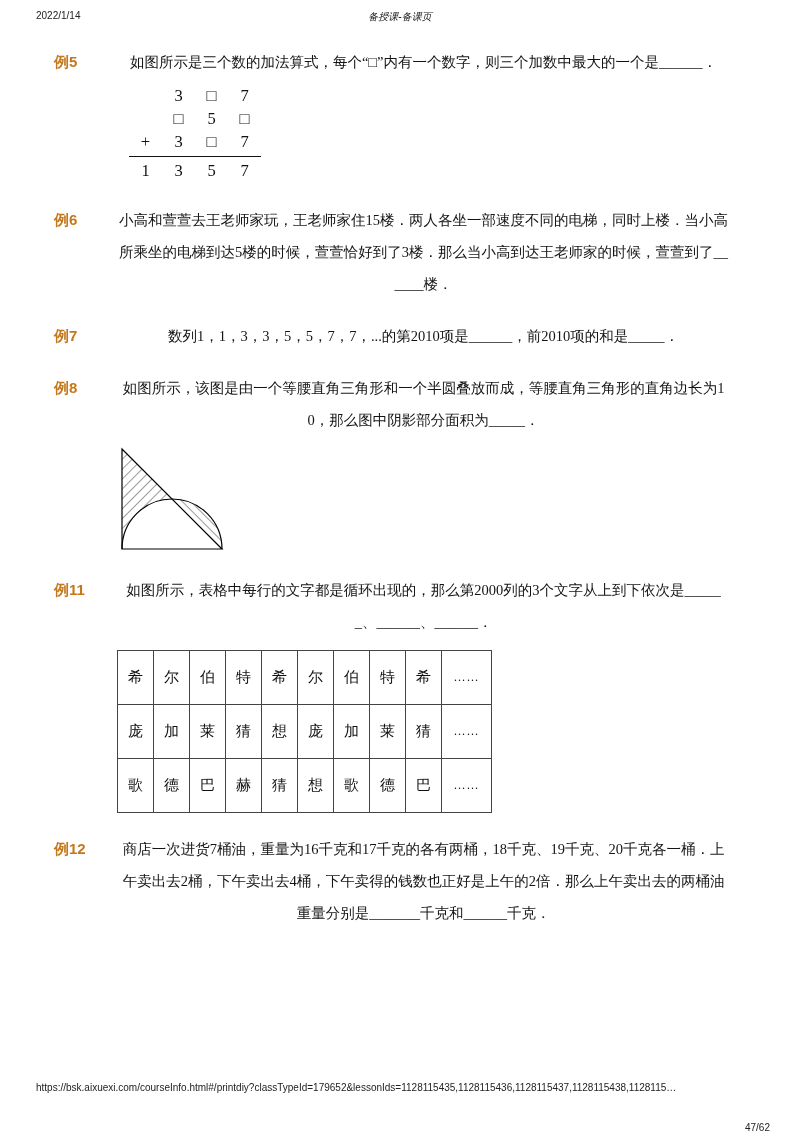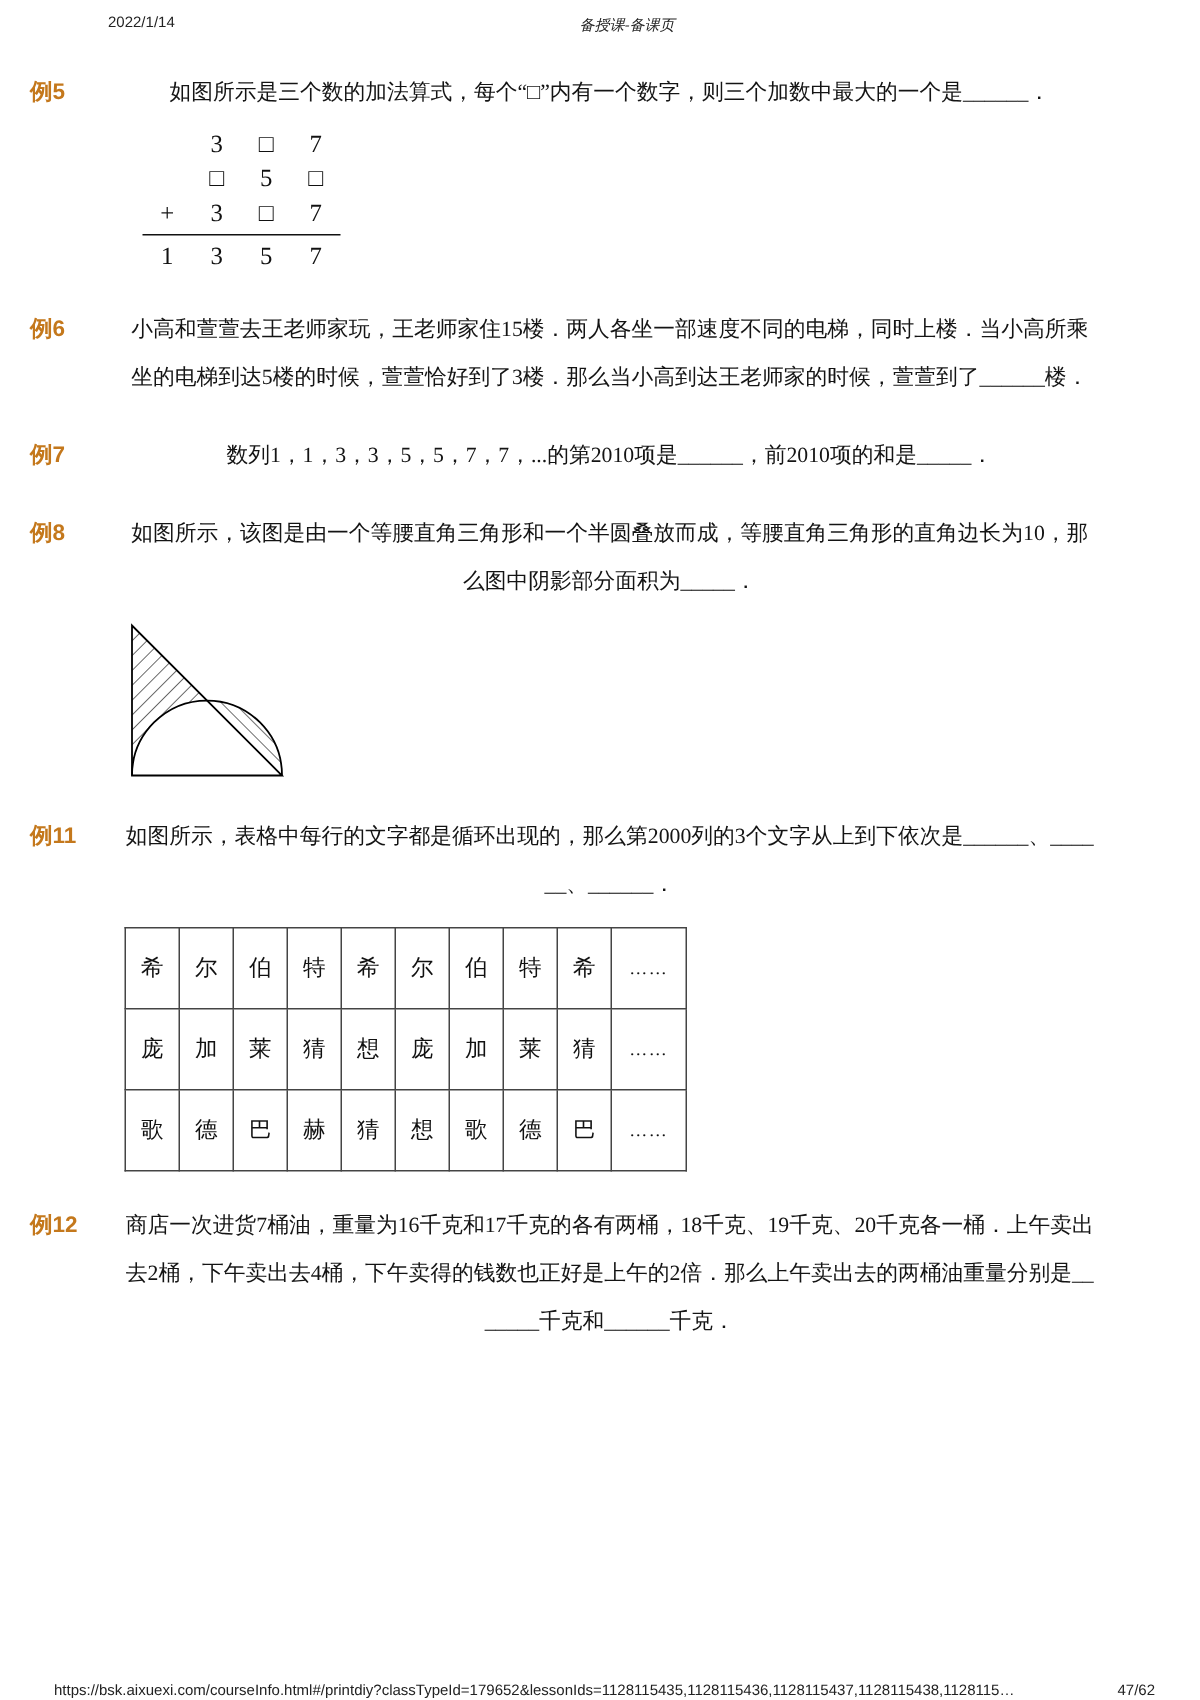--- a/index.html
+++ b/index.html
@@ -3,25 +3,25 @@
 <meta charset="utf-8">
 <style>
   * { margin:0; padding:0; box-sizing:border-box; }
   html,body { background:#ffffff; }
   .page {
     width:800px; height:1133px; position:relative; background:#fff; overflow:hidden;
     font-family:"Liberation Serif","DejaVu Serif",serif; color:#141414;
   }
   .page-header {
     position:absolute; top:10px; left:36px; right:36px; height:16px;
-    font-family:"Liberation Sans","DejaVu Sans",sans-serif; font-size:10px; color:#222;margin-left:36px;
+    font-family:"Liberation Sans","DejaVu Sans",sans-serif; font-size:10px; color:#222;
   }
   .header-title { position:absolute; left:0; right:0; top:0; text-align:center;font-style:italic; }
   .header-date { position:absolute; left:0; top:0; }
-  .content { padding:46px 70px 0 20px; }
+  .content { padding:46px 70px 0 54px; }
   .example { display:flex; align-items:flex-start; margin-bottom:20px; }
   .ex-label {
     flex:0 0 63px; font-family:"Liberation Sans","DejaVu Sans",sans-serif;
     font-weight:bold; color:#c4781c; font-size:15px; line-height:32px;
   }
   .ex-body { flex:1 1 auto; min-width:0; }
   .ex-text { font-size:14.5px; line-height:32px; text-align:center; word-break:break-all; }
 
   
   .addition-figure { margin:6px 0 2px 12px; width:-moz-max-content; width:max-content; }
@@ -39,21 +39,21 @@
     vertical-align:middle; font-size:15px; color:#111;
   }
   .cycle-table td.dots-cell { width:50px; font-size:12px; letter-spacing:1px; }
 
   .page-footer {
     position:absolute; left:36px; right:30px; bottom:0; display:flex;
     justify-content:space-between; gap:14px;
     font-family:"Liberation Sans","DejaVu Sans",sans-serif; font-size:10px; color:#222;
   }
   .footer-url { white-space:nowrap; overflow:hidden; }
-  .footer-page { flex:0 0 auto; }
+  .footer-page { flex:0 0 auto;margin-top:40px; }
 </style>
 </head>
 <body>
 
 <div class="page">
 
   <header class="page-header">
     <span class="header-date">2022/1/14</span>
     <span class="header-title">备授课-备课页</span>
   </header>

